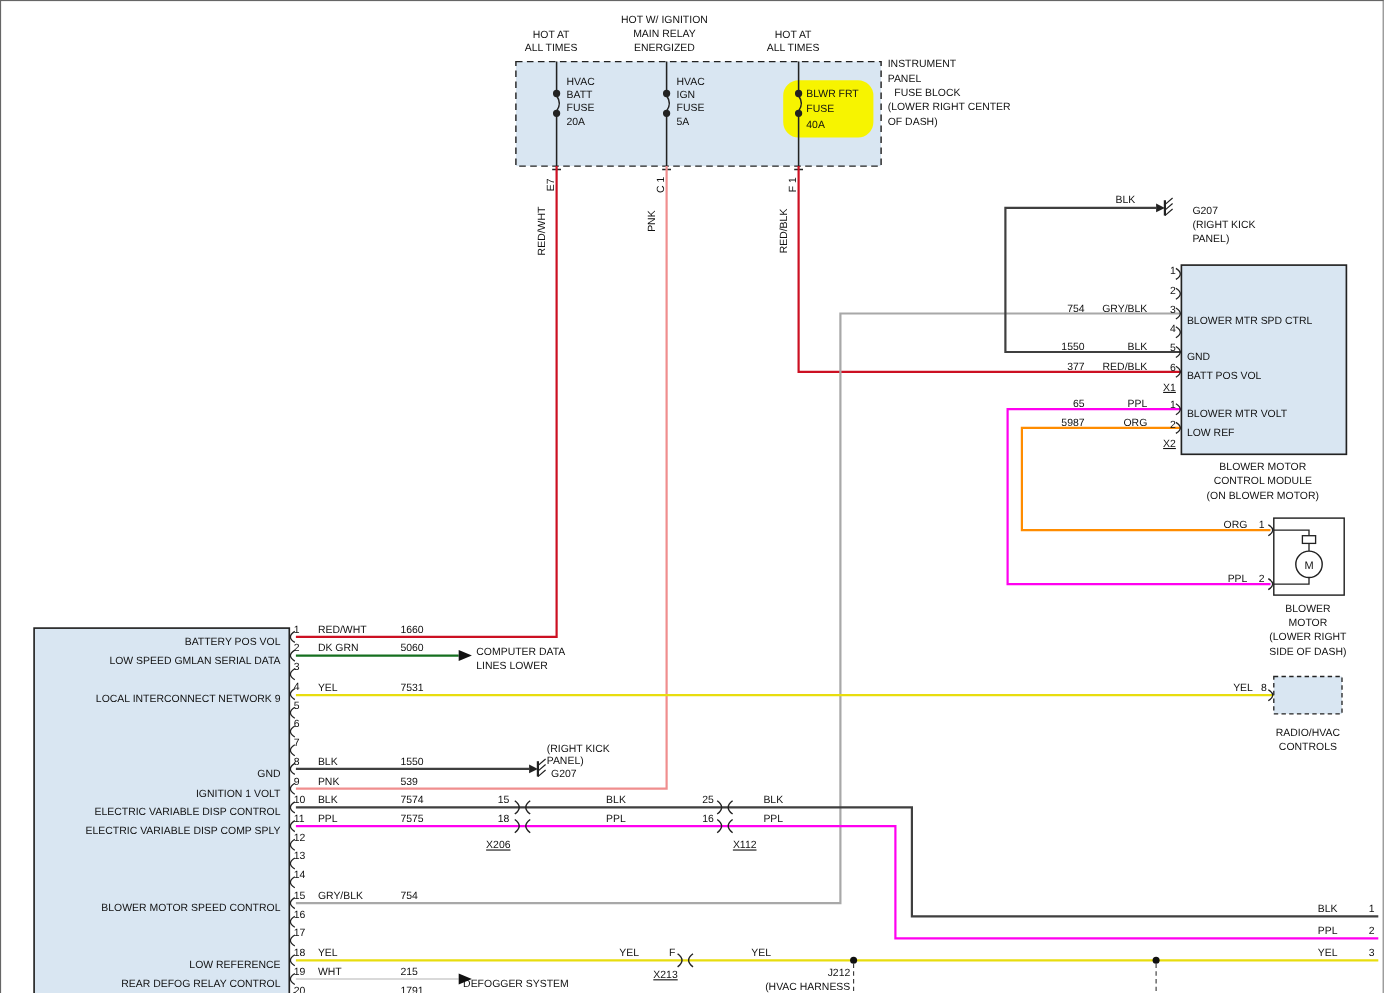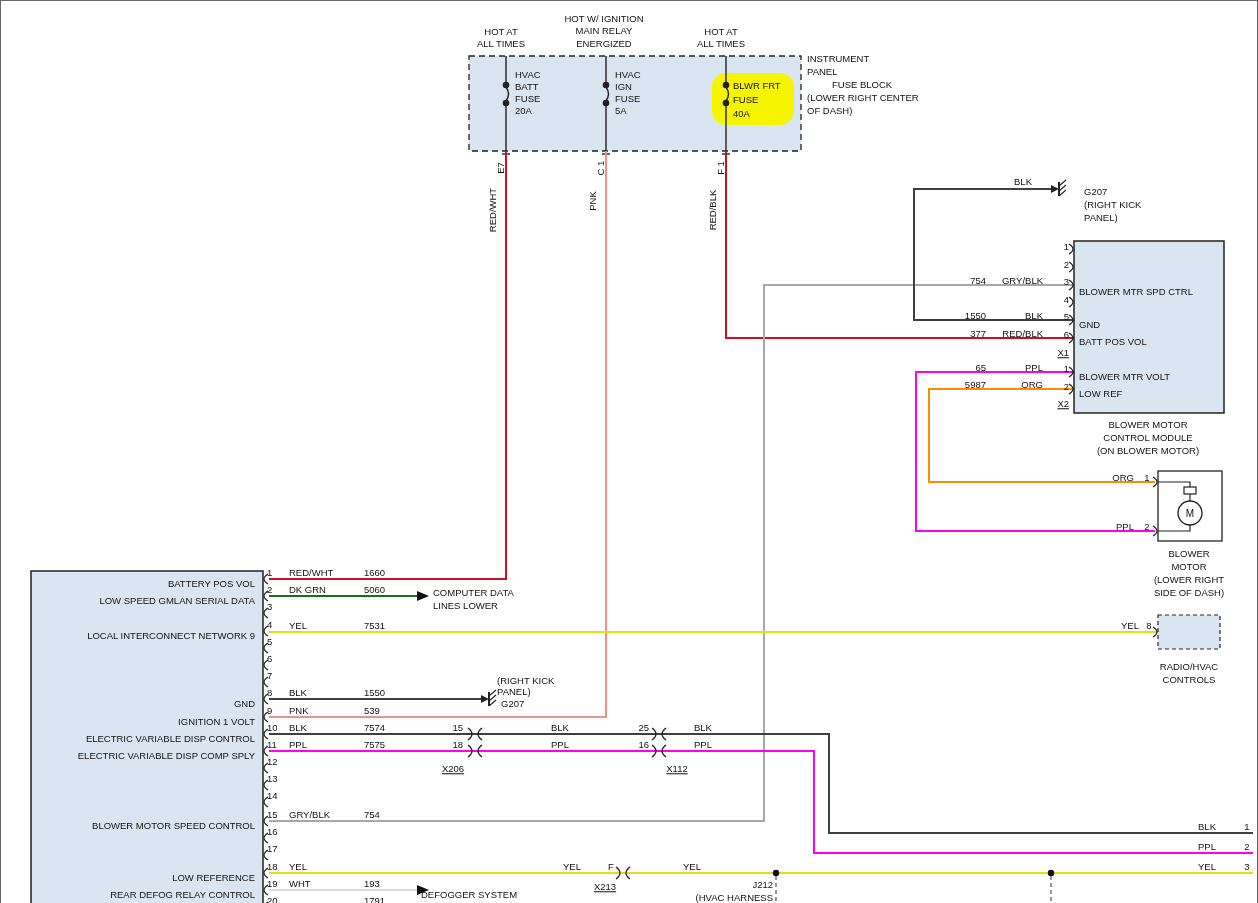--- a/index.html
+++ b/index.html
@@ -169,21 +169,21 @@
 <span class="l m" style="left:614px;top:74px">HVAC</span>
 <span class="l m" style="left:614px;top:86px">IGN</span>
 <span class="l m" style="left:614px;top:98px">FUSE</span>
 <span class="l m" style="left:614px;top:110px">5A</span>
 <span class="l m" style="left:732px;top:85px">BLWR FRT</span>
 <span class="l m" style="left:732px;top:99px">FUSE</span>
 <span class="l m" style="left:732px;top:113px">40A</span>
 
 <span class="l m" style="left:806px;top:58px">INSTRUMENT</span>
 <span class="l m" style="left:806px;top:71px">PANEL</span>
-<span class="l m" style="left:831px;top:84px">FUSE BLOCK</span>
+<span class="l m" style="left:812px;top:84px">FUSE BLOCK</span>
 <span class="l m" style="left:806px;top:97px">(LOWER RIGHT CENTER</span>
 <span class="l m" style="left:806px;top:110px">OF DASH)</span>
 
 <span class="l v" style="left:500px;top:167px">E7</span>
 <span class="l v" style="left:492px;top:209px">RED/WHT</span>
 <span class="l v" style="left:600px;top:167px">C 1</span>
 <span class="l v" style="left:592px;top:200px">PNK</span>
 <span class="l v" style="left:720px;top:167px">F 1</span>
 <span class="l v" style="left:712px;top:209px">RED/BLK</span>
 
@@ -293,21 +293,21 @@
 <span class="l r" style="left:648px;top:744px">16</span>
 <span class="l m" style="left:693px;top:744px">PPL</span>
 <span class="l m" style="left:288px;top:814px">GRY/BLK</span>
 <span class="l m" style="left:363px;top:814px">754</span>
 <span class="l m" style="left:288px;top:866px">YEL</span>
 <span class="l m" style="left:363px;top:900px">1791</span>
 <span class="l r" style="left:580px;top:866px">YEL</span>
 <span class="l c" style="left:610px;top:866px">F</span>
 <span class="l m" style="left:682px;top:866px">YEL</span>
 <span class="l m" style="left:288px;top:883px">WHT</span>
-<span class="l m" style="left:363px;top:883px">193</span>
+<span class="l m" style="left:363px;top:883px">215</span>
 
 <span class="l c u" style="left:452px;top:768px">X206</span>
 <span class="l c u" style="left:676px;top:768px">X112</span>
 <span class="l c u" style="left:604px;top:886px">X213</span>
 
 <span class="l m" style="left:496px;top:680px">(RIGHT KICK</span>
 <span class="l m" style="left:496px;top:691px">PANEL)</span>
 <span class="l m" style="left:500px;top:703px">G207</span>
 
 <span class="l m" style="left:432px;top:592px">COMPUTER DATA</span>

